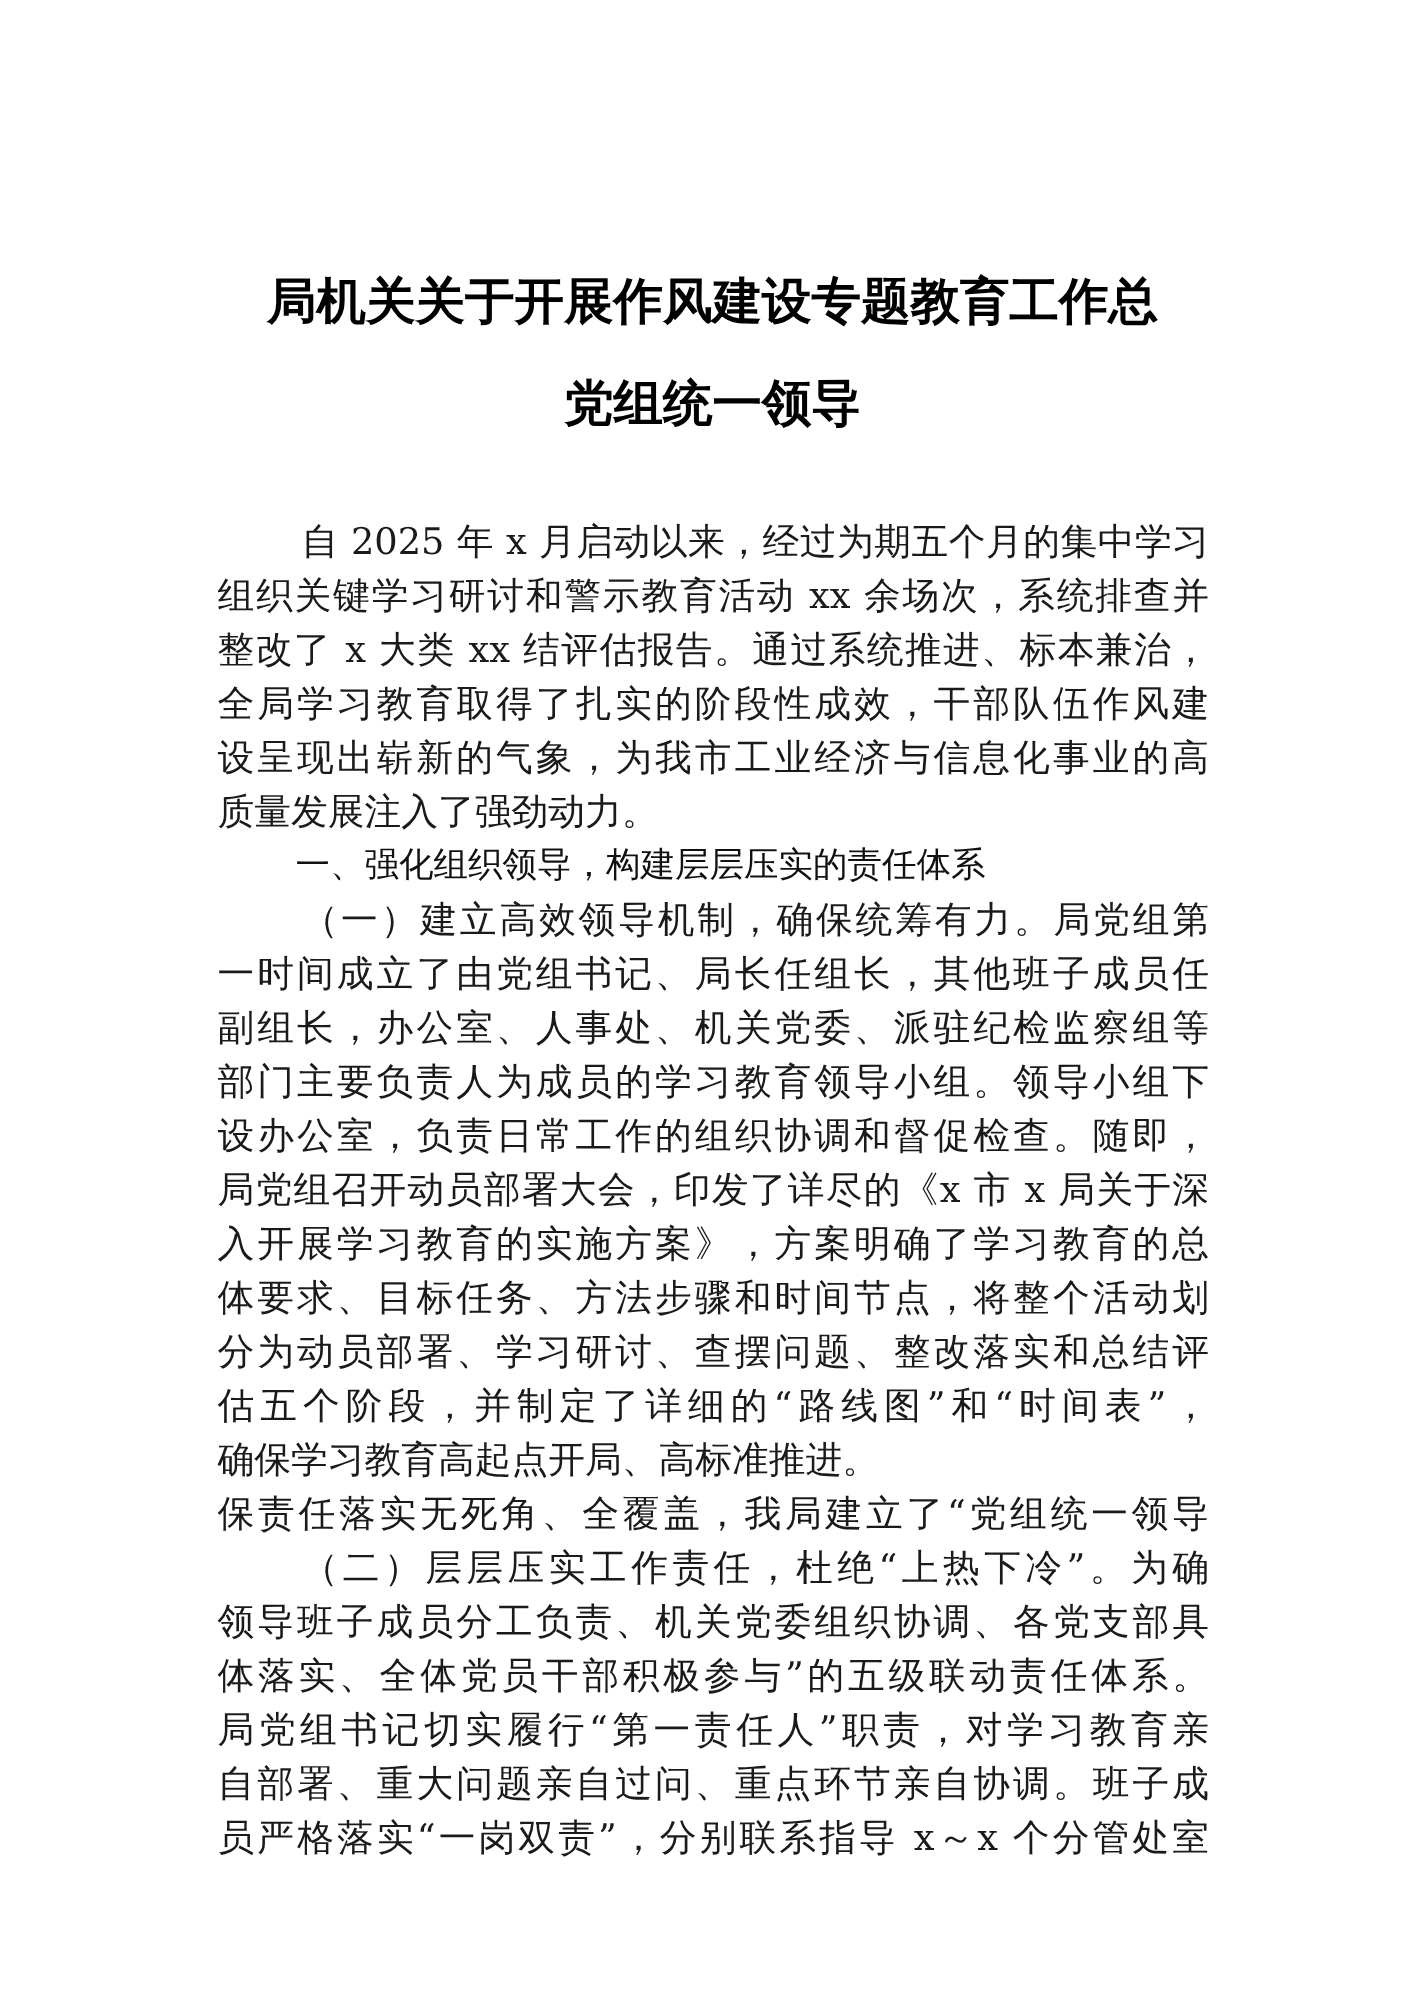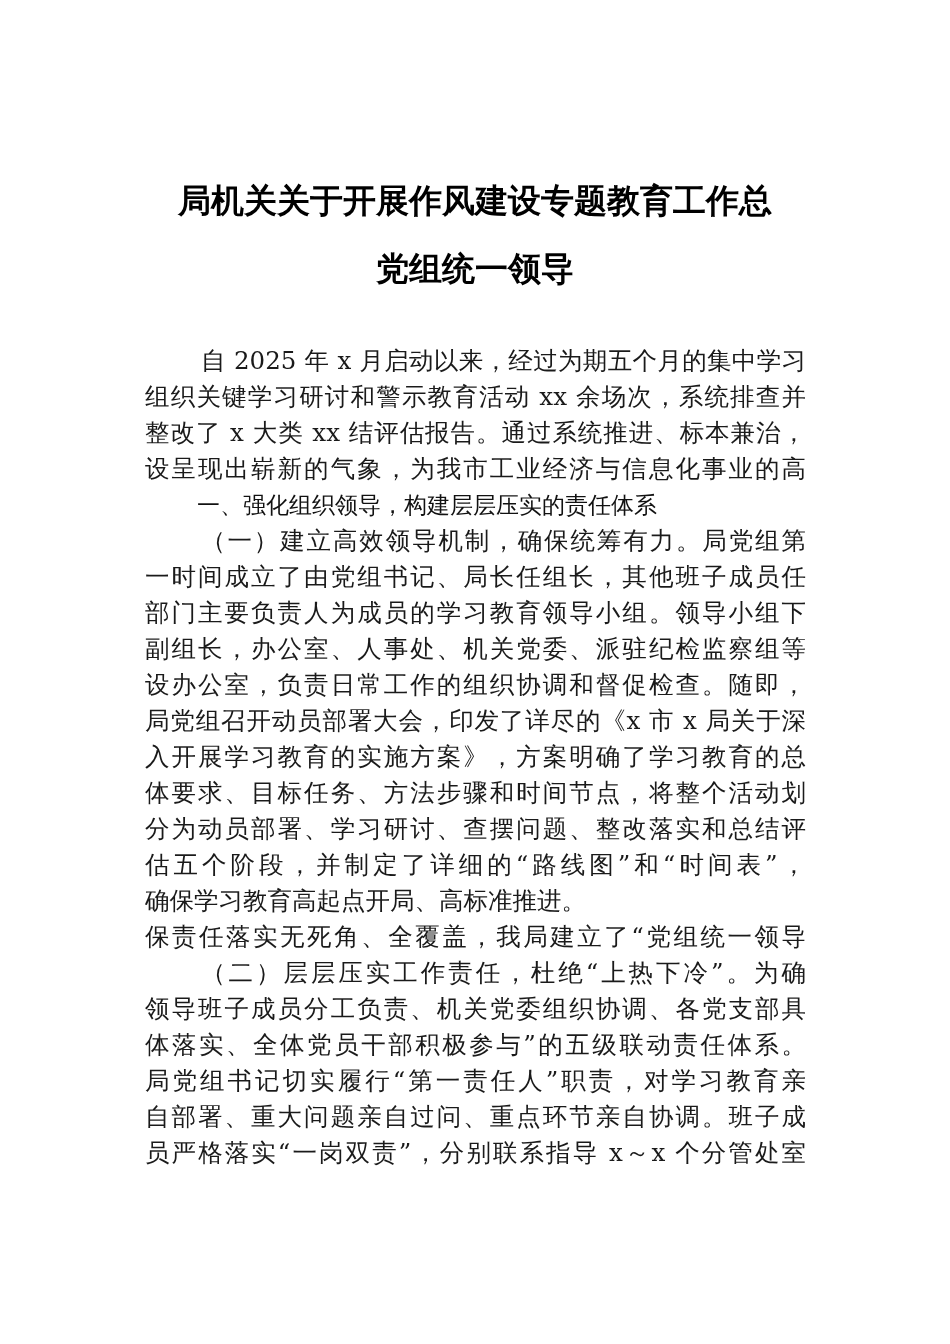--- a/index.html
+++ b/index.html
@@ -80,30 +80,32 @@
 
   <div class="title title-line1">局机关关于开展作风建设专题教育工作总</div>
   <div class="title title-line2">党组统一领导</div>
 
   <div class="body-text">
 
     <div>
       <span class="line indent">自 2025 年 x 月启动以来，经过为期五个月的集中学习</span>
       <span class="line">组织关键学习研讨和警示教育活动 xx 余场次，系统排查并</span>
       <span class="line">整改了 x 大类 xx 结评估报告。通过系统推进、标本兼治，</span>
+      <span class="line">全局学习教育取得了扎实的阶段性成效，干部队伍作风建</span>
       <span class="line">设呈现出崭新的气象，为我市工业经济与信息化事业的高</span>
+      <span class="line last">质量发展注入了强劲动力。</span>
     </div>
 
     <div class="heading">一、强化组织领导，构建层层压实的责任体系</div>
 
     <div>
       <span class="line indent">（一）建立高效领导机制，确保统筹有力。局党组第</span>
       <span class="line">一时间成立了由党组书记、局长任组长，其他班子成员任</span>
+      <span class="line">副组长，办公室、人事处、机关党委、派驻纪检监察组等</span>
       <span class="line">部门主要负责人为成员的学习教育领导小组。领导小组下</span>
-      <span class="line">副组长，办公室、人事处、机关党委、派驻纪检监察组等</span>
       <span class="line">设办公室，负责日常工作的组织协调和督促检查。随即，</span>
       <span class="line">局党组召开动员部署大会，印发了详尽的《x 市 x 局关于深</span>
       <span class="line">入开展学习教育的实施方案》，方案明确了学习教育的总</span>
       <span class="line">体要求、目标任务、方法步骤和时间节点，将整个活动划</span>
       <span class="line">分为动员部署、学习研讨、查摆问题、整改落实和总结评</span>
       <span class="line">估五个阶段，并制定了详细的“路线图”和“时间表”，</span>
       <span class="line last">确保学习教育高起点开局、高标准推进。</span>
     </div>
 
     <div>

